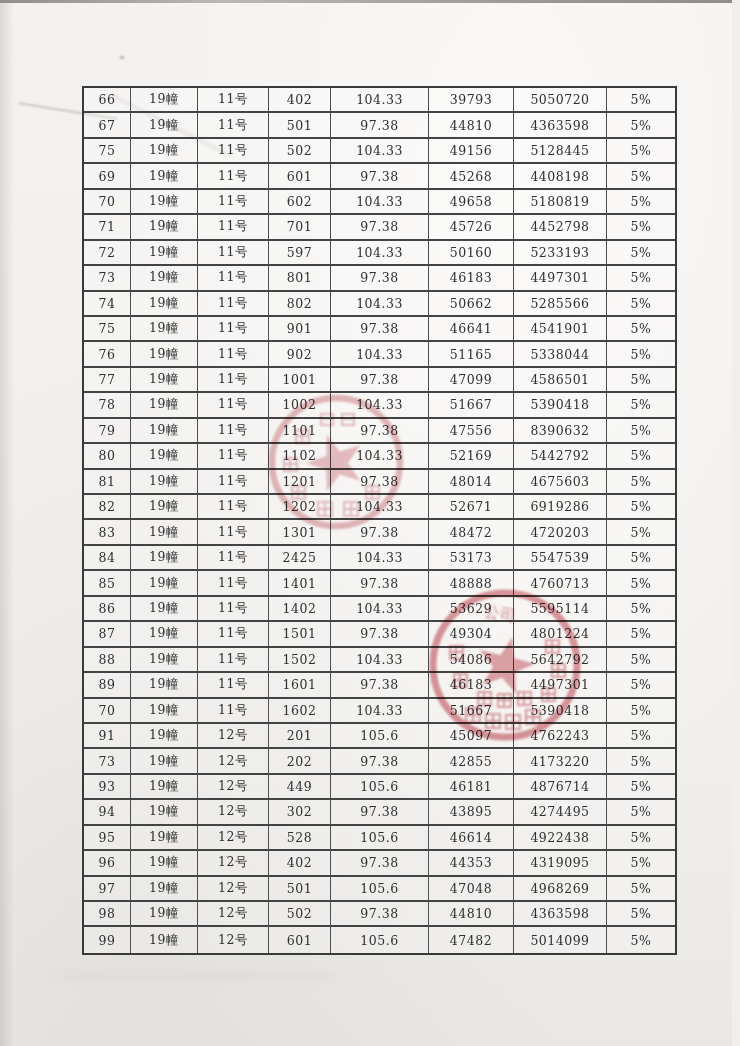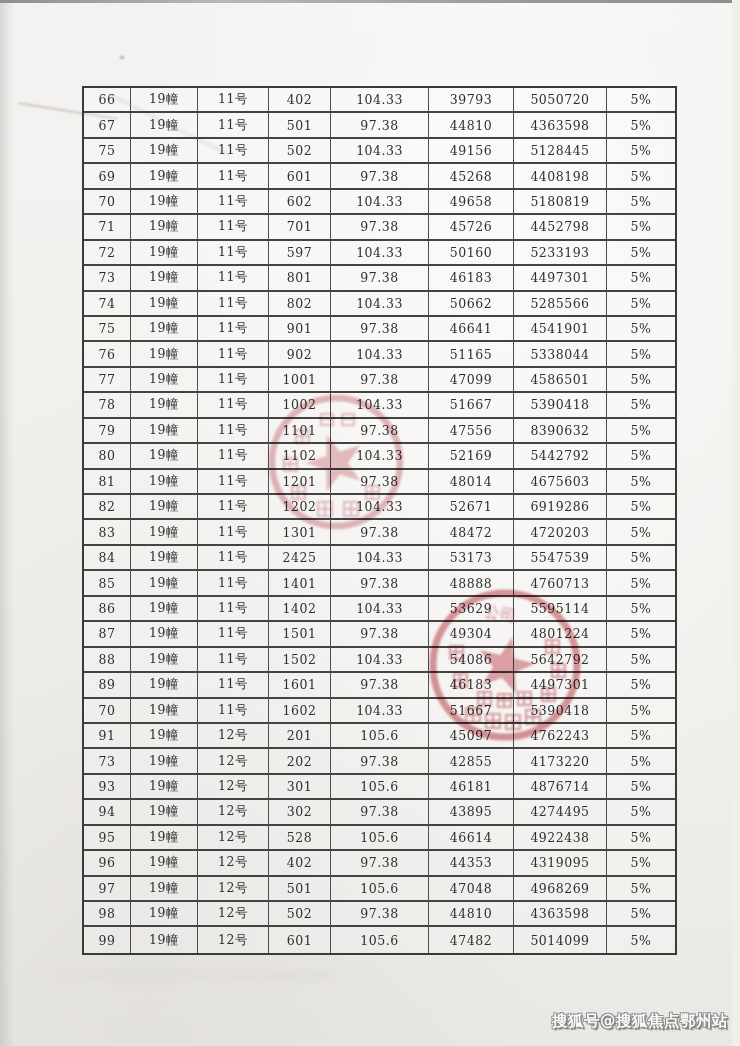--- a/index.html
+++ b/index.html
@@ -95,21 +95,21 @@
       <div class="trow"><div class="tcell">83</div><div class="tcell">19幢</div><div class="tcell">11号</div><div class="tcell">1301</div><div class="tcell">97.38</div><div class="tcell">48472</div><div class="tcell">4720203</div><div class="tcell">5%</div></div>
       <div class="trow"><div class="tcell">84</div><div class="tcell">19幢</div><div class="tcell">11号</div><div class="tcell">2425</div><div class="tcell">104.33</div><div class="tcell">53173</div><div class="tcell">5547539</div><div class="tcell">5%</div></div>
       <div class="trow"><div class="tcell">85</div><div class="tcell">19幢</div><div class="tcell">11号</div><div class="tcell">1401</div><div class="tcell">97.38</div><div class="tcell">48888</div><div class="tcell">4760713</div><div class="tcell">5%</div></div>
       <div class="trow"><div class="tcell">86</div><div class="tcell">19幢</div><div class="tcell">11号</div><div class="tcell">1402</div><div class="tcell">104.33</div><div class="tcell">53629</div><div class="tcell">5595114</div><div class="tcell">5%</div></div>
       <div class="trow"><div class="tcell">87</div><div class="tcell">19幢</div><div class="tcell">11号</div><div class="tcell">1501</div><div class="tcell">97.38</div><div class="tcell">49304</div><div class="tcell">4801224</div><div class="tcell">5%</div></div>
       <div class="trow"><div class="tcell">88</div><div class="tcell">19幢</div><div class="tcell">11号</div><div class="tcell">1502</div><div class="tcell">104.33</div><div class="tcell">54086</div><div class="tcell">5642792</div><div class="tcell">5%</div></div>
       <div class="trow"><div class="tcell">89</div><div class="tcell">19幢</div><div class="tcell">11号</div><div class="tcell">1601</div><div class="tcell">97.38</div><div class="tcell">46183</div><div class="tcell">4497301</div><div class="tcell">5%</div></div>
       <div class="trow"><div class="tcell">70</div><div class="tcell">19幢</div><div class="tcell">11号</div><div class="tcell">1602</div><div class="tcell">104.33</div><div class="tcell">51667</div><div class="tcell">5390418</div><div class="tcell">5%</div></div>
       <div class="trow"><div class="tcell">91</div><div class="tcell">19幢</div><div class="tcell">12号</div><div class="tcell">201</div><div class="tcell">105.6</div><div class="tcell">45097</div><div class="tcell">4762243</div><div class="tcell">5%</div></div>
       <div class="trow"><div class="tcell">73</div><div class="tcell">19幢</div><div class="tcell">12号</div><div class="tcell">202</div><div class="tcell">97.38</div><div class="tcell">42855</div><div class="tcell">4173220</div><div class="tcell">5%</div></div>
-      <div class="trow"><div class="tcell">93</div><div class="tcell">19幢</div><div class="tcell">12号</div><div class="tcell">301</div><div class="tcell">105.6</div><div class="tcell">46181</div><div class="tcell">4876714</div><div class="tcell">5%</div></div>
+      <div class="trow"><div class="tcell">93</div><div class="tcell">19幢</div><div class="tcell">12号</div><div class="tcell">449</div><div class="tcell">105.6</div><div class="tcell">46181</div><div class="tcell">4876714</div><div class="tcell">5%</div></div>
       <div class="trow"><div class="tcell">94</div><div class="tcell">19幢</div><div class="tcell">12号</div><div class="tcell">302</div><div class="tcell">97.38</div><div class="tcell">43895</div><div class="tcell">4274495</div><div class="tcell">5%</div></div>
       <div class="trow"><div class="tcell">95</div><div class="tcell">19幢</div><div class="tcell">12号</div><div class="tcell">528</div><div class="tcell">105.6</div><div class="tcell">46614</div><div class="tcell">4922438</div><div class="tcell">5%</div></div>
       <div class="trow"><div class="tcell">96</div><div class="tcell">19幢</div><div class="tcell">12号</div><div class="tcell">402</div><div class="tcell">97.38</div><div class="tcell">44353</div><div class="tcell">4319095</div><div class="tcell">5%</div></div>
       <div class="trow"><div class="tcell">97</div><div class="tcell">19幢</div><div class="tcell">12号</div><div class="tcell">501</div><div class="tcell">105.6</div><div class="tcell">47048</div><div class="tcell">4968269</div><div class="tcell">5%</div></div>
       <div class="trow"><div class="tcell">98</div><div class="tcell">19幢</div><div class="tcell">12号</div><div class="tcell">502</div><div class="tcell">97.38</div><div class="tcell">44810</div><div class="tcell">4363598</div><div class="tcell">5%</div></div>
       <div class="trow"><div class="tcell">99</div><div class="tcell">19幢</div><div class="tcell">12号</div><div class="tcell">601</div><div class="tcell">105.6</div><div class="tcell">47482</div><div class="tcell">5014099</div><div class="tcell">5%</div></div>
     </div>
 
   <svg id="stamp1" class="stamp" width="142" height="142" viewBox="0 0 142 142">
     <defs>
@@ -177,14 +177,13 @@
         <rect x="58" y="126" width="14" height="14"></rect>
           <path d="M59 133 h12 M65 127 v12"></path>
         <rect x="78" y="127" width="14" height="14"></rect>
           <path d="M79 134 h12 M85 128 v12"></path>
         <rect x="98" y="122" width="14" height="14"></rect>
           <path d="M99 129 h12 M105 123 v12"></path>
       </g>
     </g>
   </svg>
 
-  <div class="watermark">搜狐号@搜狐焦点鄂州站</div>
 </div>
 
 </body></html>

